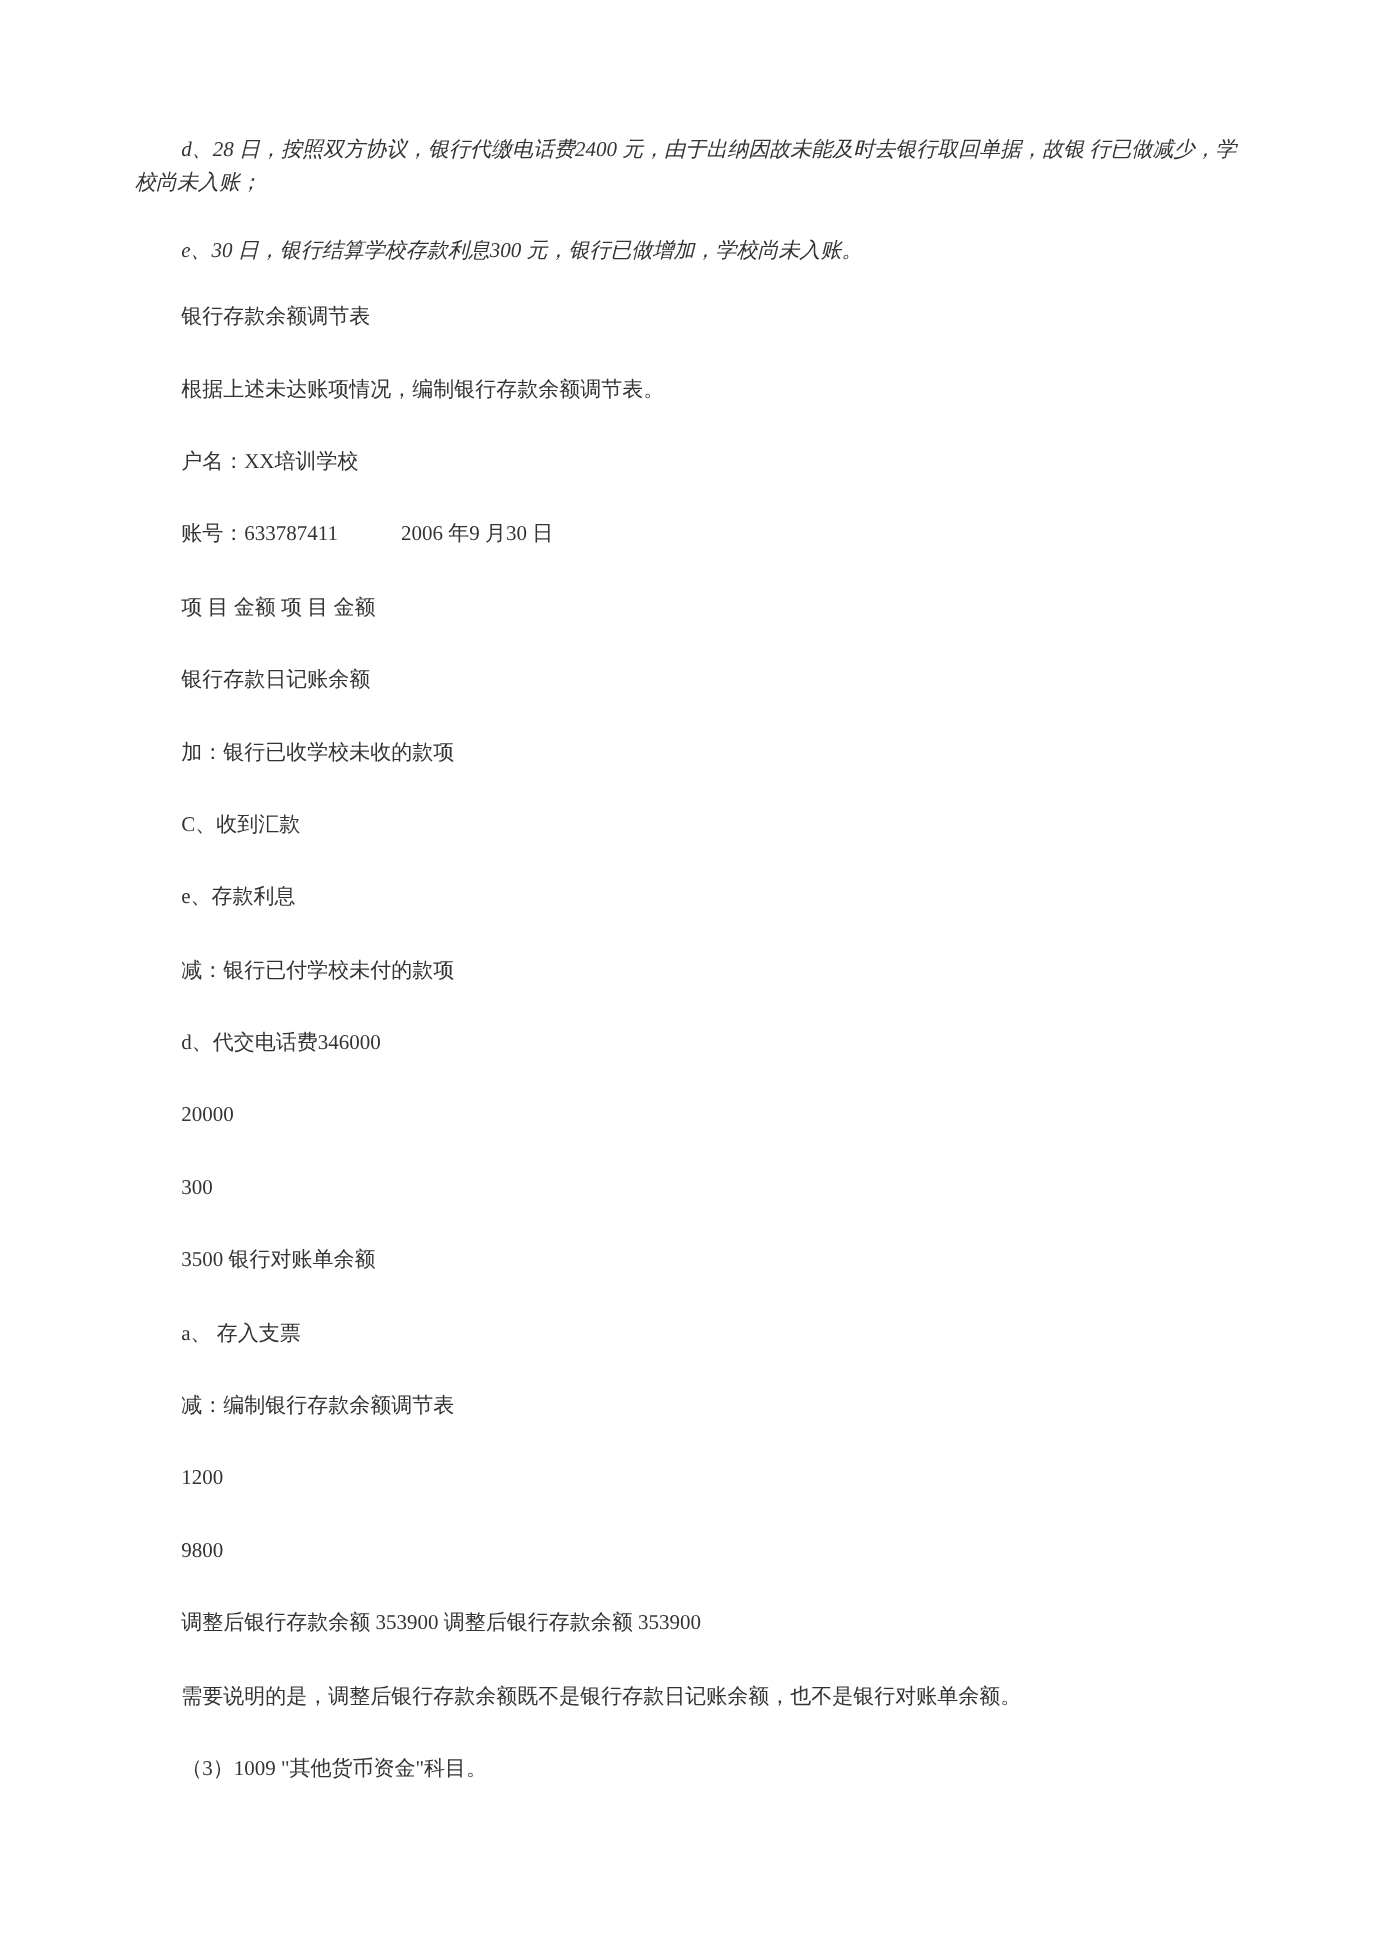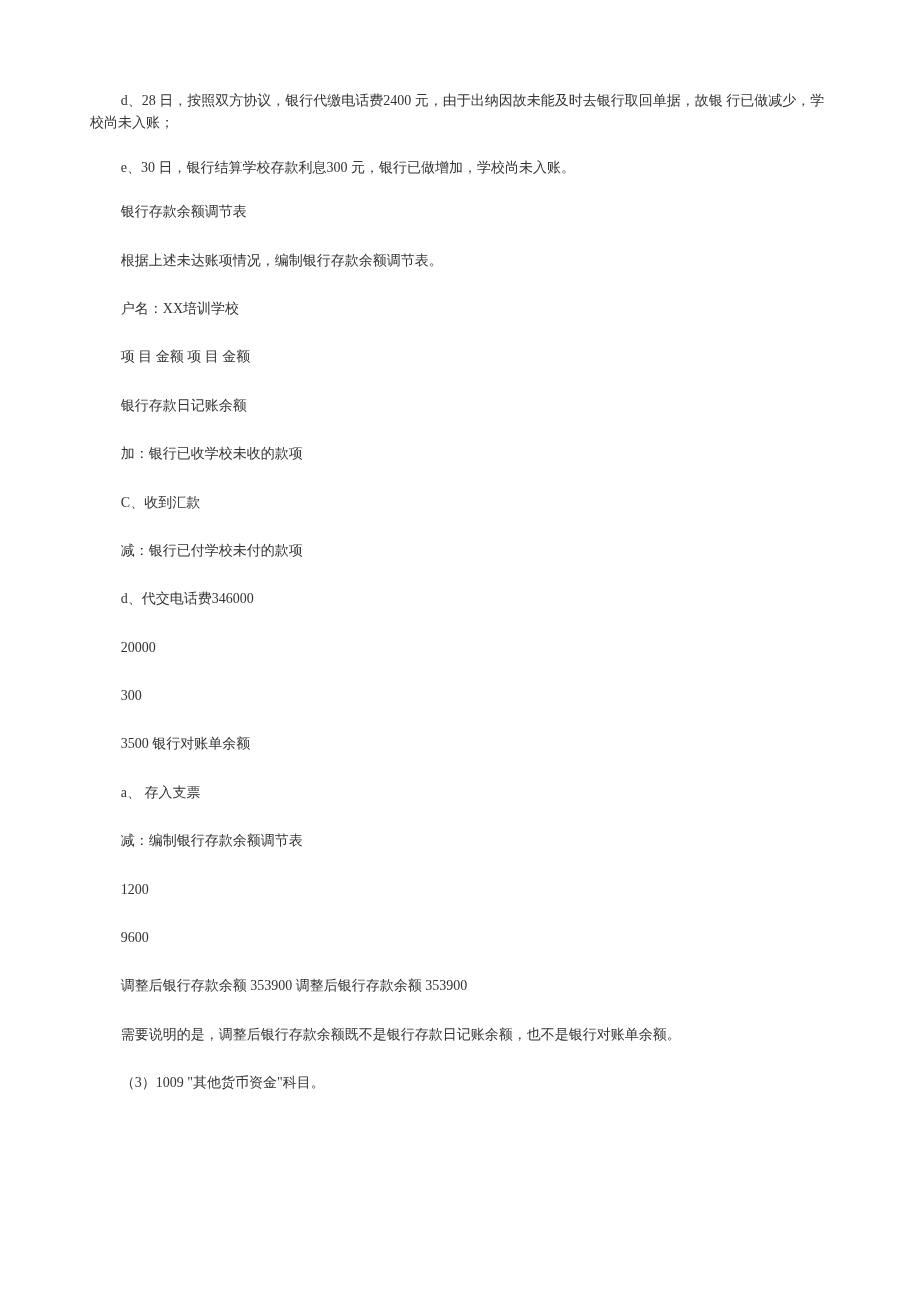--- a/index.html
+++ b/index.html
@@ -14,20 +14,21 @@
   .page {
     width: 920px;
     min-height: 1302px;
     padding: 90px 90px 60px 90px;
     box-sizing: border-box;
     background: #ffffff;
   }
   .para {
     margin: 0 0 22px 0;
     text-indent: 2.2em;
+    font-style: italic;
   }
   .line {
     margin: 0 0 26px 0;
     text-indent: 2.2em;
   }
   .spacer {
     display: inline-block;
     width: 3em;
   }
 </style>
@@ -39,49 +40,53 @@
   <p class="para">d、28 日，按照双方协议，银行代缴电话费2400 元，由于出纳因故未能及时去银行取回单据，故银 行已做减少，学校尚未入账；</p>
 
   <p class="para">e、30 日，银行结算学校存款利息300 元，银行已做增加，学校尚未入账。</p>
 
   <p class="line">银行存款余额调节表</p>
 
   <p class="line">根据上述未达账项情况，编制银行存款余额调节表。</p>
 
   <p class="line">户名：XX培训学校</p>
 
+  <p class="line">
+    <span>账号：633787411</span><span class="spacer"></span><span>2006 年9 月30 日</span>
+  </p>
 
   <p class="line">项 目 金额 项 目 金额</p>
 
   <p class="line">银行存款日记账余额</p>
 
   <p class="line">加：银行已收学校未收的款项</p>
 
   <p class="line">C、收到汇款</p>
 
+  <p class="line">e、存款利息</p>
 
   <p class="line">减：银行已付学校未付的款项</p>
 
   <p class="line">d、代交电话费346000</p>
 
   <p class="line">20000</p>
 
   <p class="line">300</p>
 
   <p class="line">3500 银行对账单余额</p>
 
 
   <p class="line">a、 存入支票</p>
 
   <p class="line">减：编制银行存款余额调节表</p>
 
 
   <p class="line">1200</p>
 
-  <p class="line">9600</p>
+  <p class="line">9800</p>
 
   <p class="line">调整后银行存款余额 353900 调整后银行存款余额 353900</p>
 
   <p class="line">需要说明的是，调整后银行存款余额既不是银行存款日记账余额，也不是银行对账单余额。</p>
 
   <p class="line">（3）1009 "其他货币资金"科目。</p>
 
 </div>
 
 </body></html>

